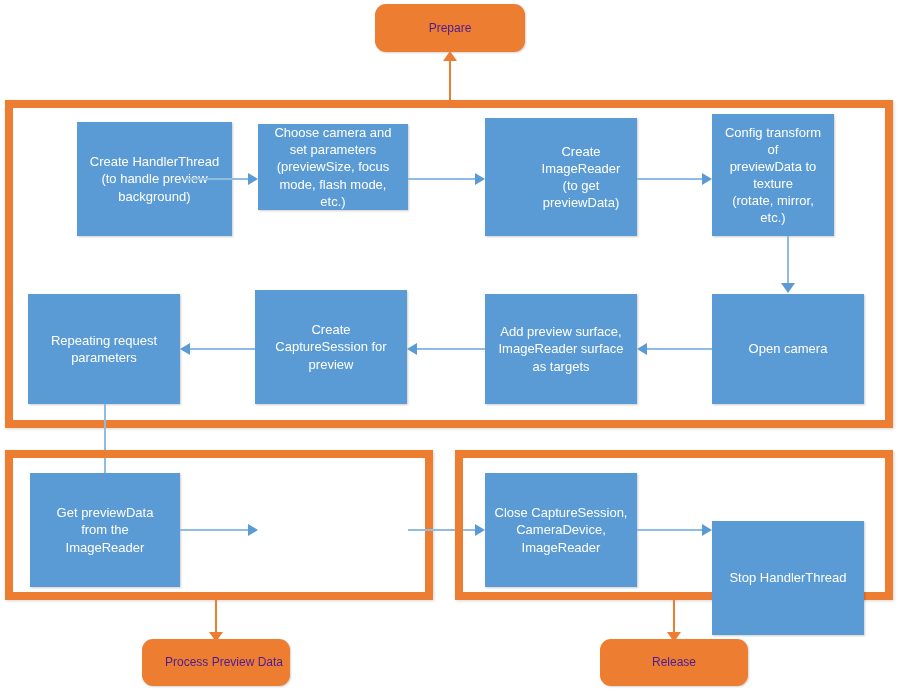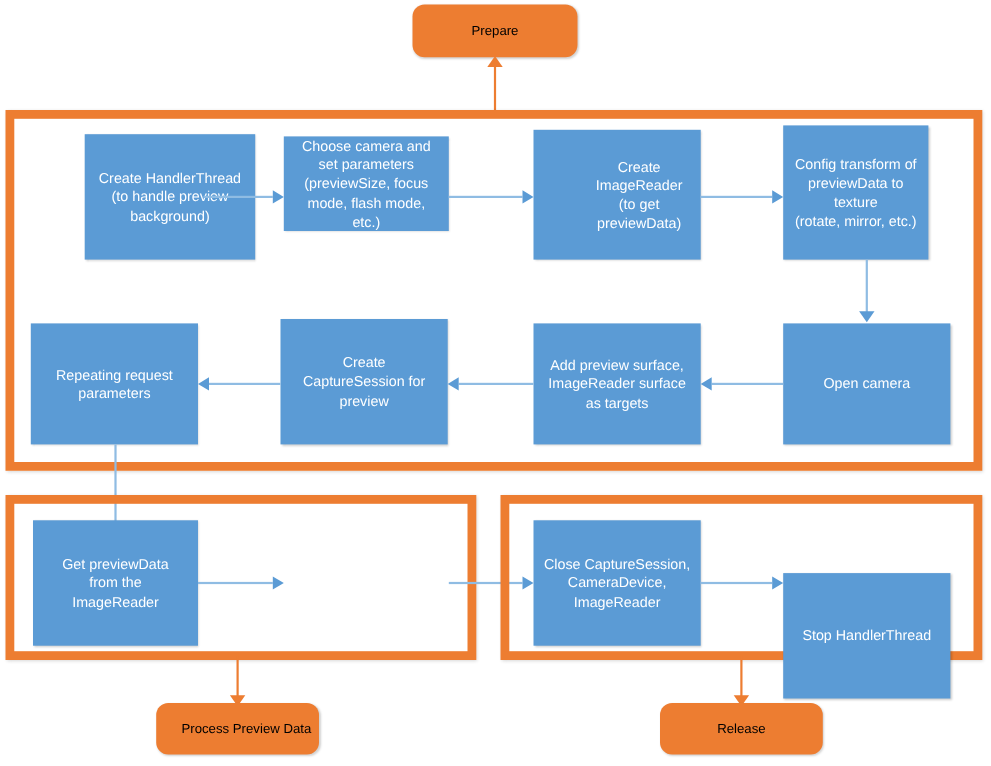--- a/index.html
+++ b/index.html
@@ -21,21 +21,21 @@
     height: 696px;
   }
 
   
   .abs { position: absolute; box-sizing: border-box; }
 
   
   .pill {
     background: #ED7D31;
     border-radius: 11px;
-    color: #000000;
+    color: #4c1d95;
     display: flex;
     align-items: center;
     justify-content: center;
     text-align: center;
     font-size: 12px;
     line-height: 1.25;
     box-shadow: 1px 1px 2px rgba(0,0,0,0.18);
   }
 
   
@@ -100,21 +100,21 @@
 (previewSize, focus
 mode, flash mode,
 etc.)</span>
   </div>
 
   <div class="abs pbox" style="left:485px; top:118px; width:152px; height:118px;padding-left:46px;">
     <span>Create ImageReader
 (to get previewData)</span>
   </div>
 
-  <div class="abs pbox" style="left:712px; top:114px; width:132px; height:122px;">
+  <div class="abs pbox" style="left:712px; top:114px; width:122px; height:122px;">
     <span>Config transform of
 previewData to
 texture
 (rotate, mirror, etc.)</span>
   </div>
 
   <div class="conn line-h blue-line" style="left:185px; top:178px; width:63px;"></div>
   <div class="arrow arrow-r" style="left:248px; top:173px;"></div>
 
   <div class="conn line-h blue-line" style="left:408px; top:178px; width:67px;"></div>

